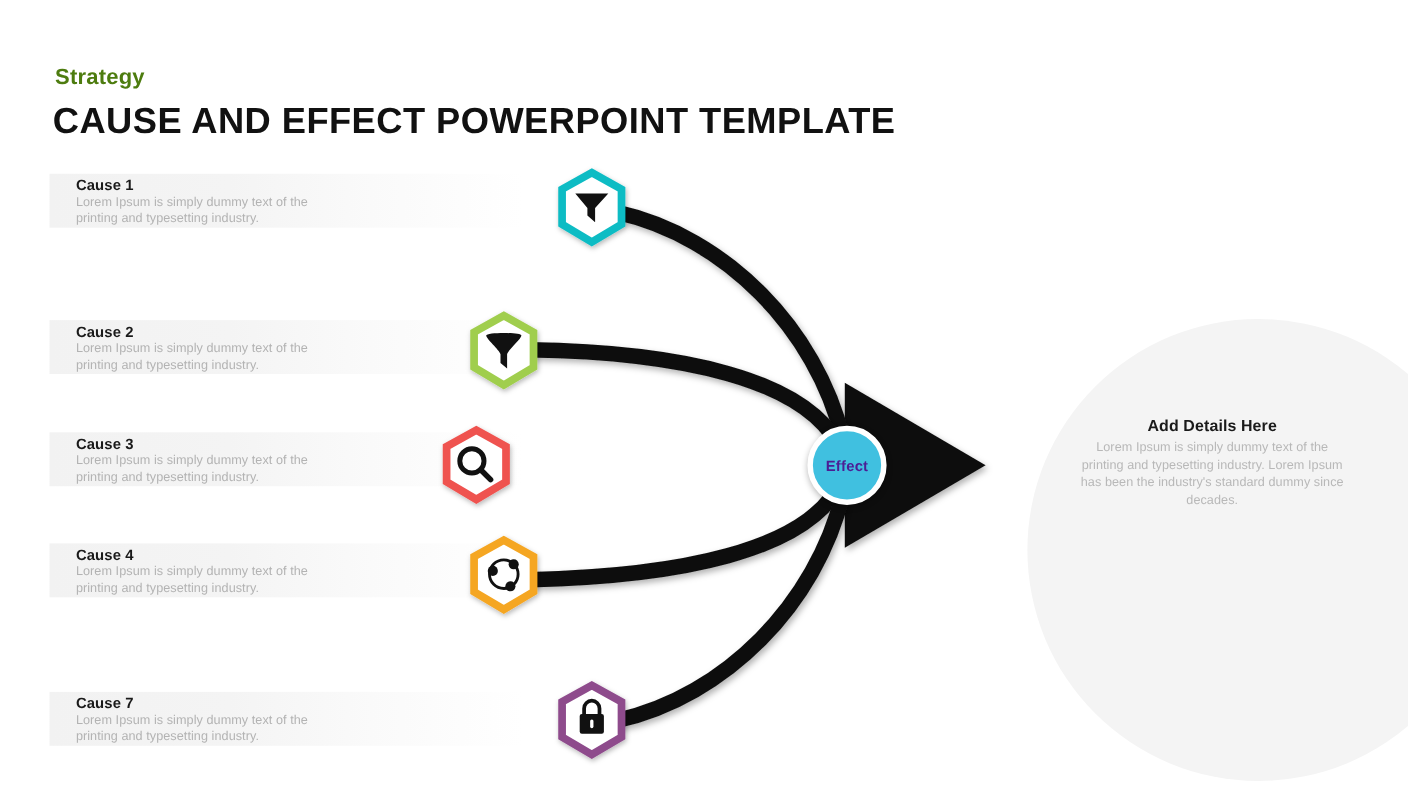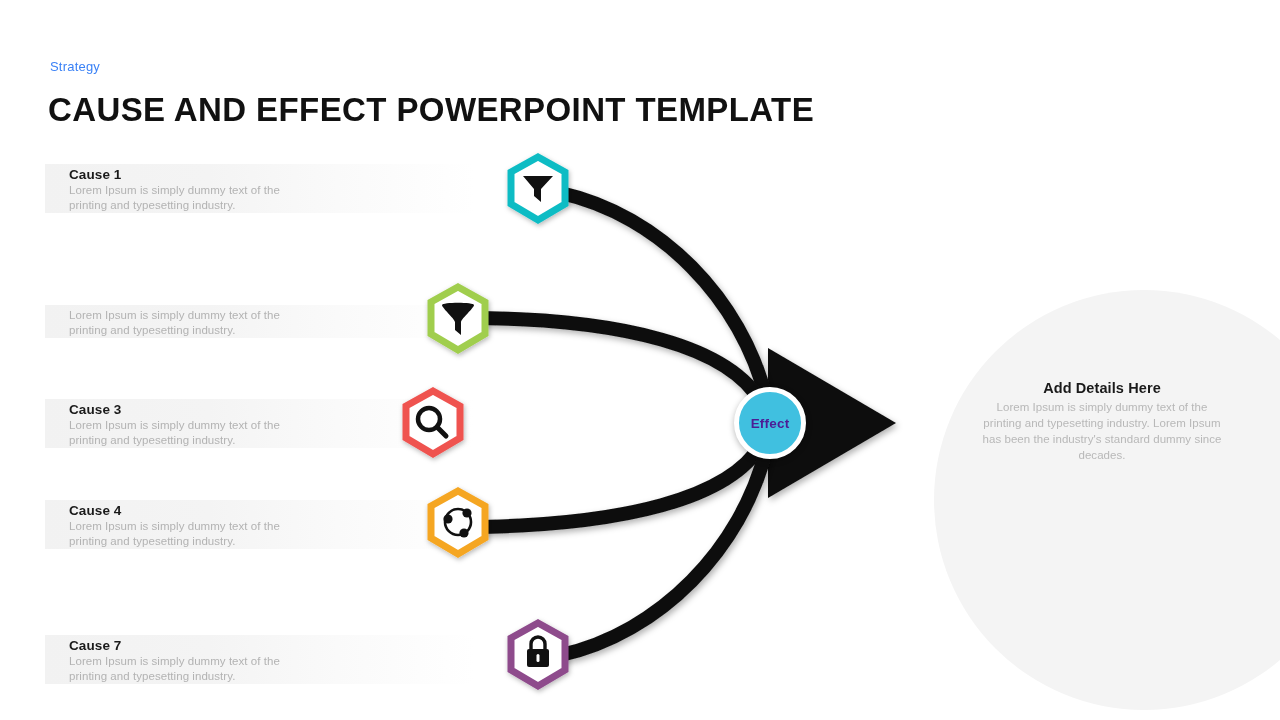--- a/index.html
+++ b/index.html
@@ -17,44 +17,44 @@
     left:934px; top:290px;
     width:420px; height:420px;
     border-radius:50%;
     background:#f4f4f4;
   }
 
   
   .eyebrow{
     position:absolute;
     left:50px; top:59px;
-    font-size:13px;
-    font-weight:400;
-    color:#3b82f6;
+    font-size:20px;
+    font-weight:700;
+    color:#4d7c0f;
     letter-spacing:.2px;
     white-space:nowrap;
   }
   .page-title{
     position:absolute;
     left:48px; top:91px;
     font-size:33px;
     font-weight:bold;
     color:#111111;
     letter-spacing:.4px;
     white-space:nowrap;
   }
 
   
   .cause-card{
     position:absolute;
     left:35px;
     width:440px;
     height:60px;
     display:flex;
-    align-items:center;
+    align-items:flex-start;
   }
   .cause-bar{
     width:10px;
     flex:0 0 10px;
     border-radius:1px;
   }
   .cause-body{
     flex:1 1 auto;
     position:relative;
     background:linear-gradient(to right,#f2f2f2 0%,#f4f4f4 38%,#fafafa 68%,#ffffff 100%);
@@ -145,20 +145,21 @@
   <div class="cause-bar" style="background:#0fbcc4"></div>
   <div class="cause-body">
     <div class="cause-title">Cause 1</div>
     <div class="cause-desc">Lorem Ipsum is simply dummy text of the printing and typesetting industry.</div>
   </div>
 </div>
 
 <div class="cause-card" style="top:291px">
   <div class="cause-bar" style="background:#a0ce4e"></div>
   <div class="cause-body">
+    <div class="cause-title">Cause 2</div>
     <div class="cause-desc">Lorem Ipsum is simply dummy text of the printing and typesetting industry.</div>
   </div>
 </div>
 
 <div class="cause-card" style="top:393px">
   <div class="cause-bar" style="background:#ef5350"></div>
   <div class="cause-body">
     <div class="cause-title">Cause 3</div>
     <div class="cause-desc">Lorem Ipsum is simply dummy text of the printing and typesetting industry.</div>
   </div>

